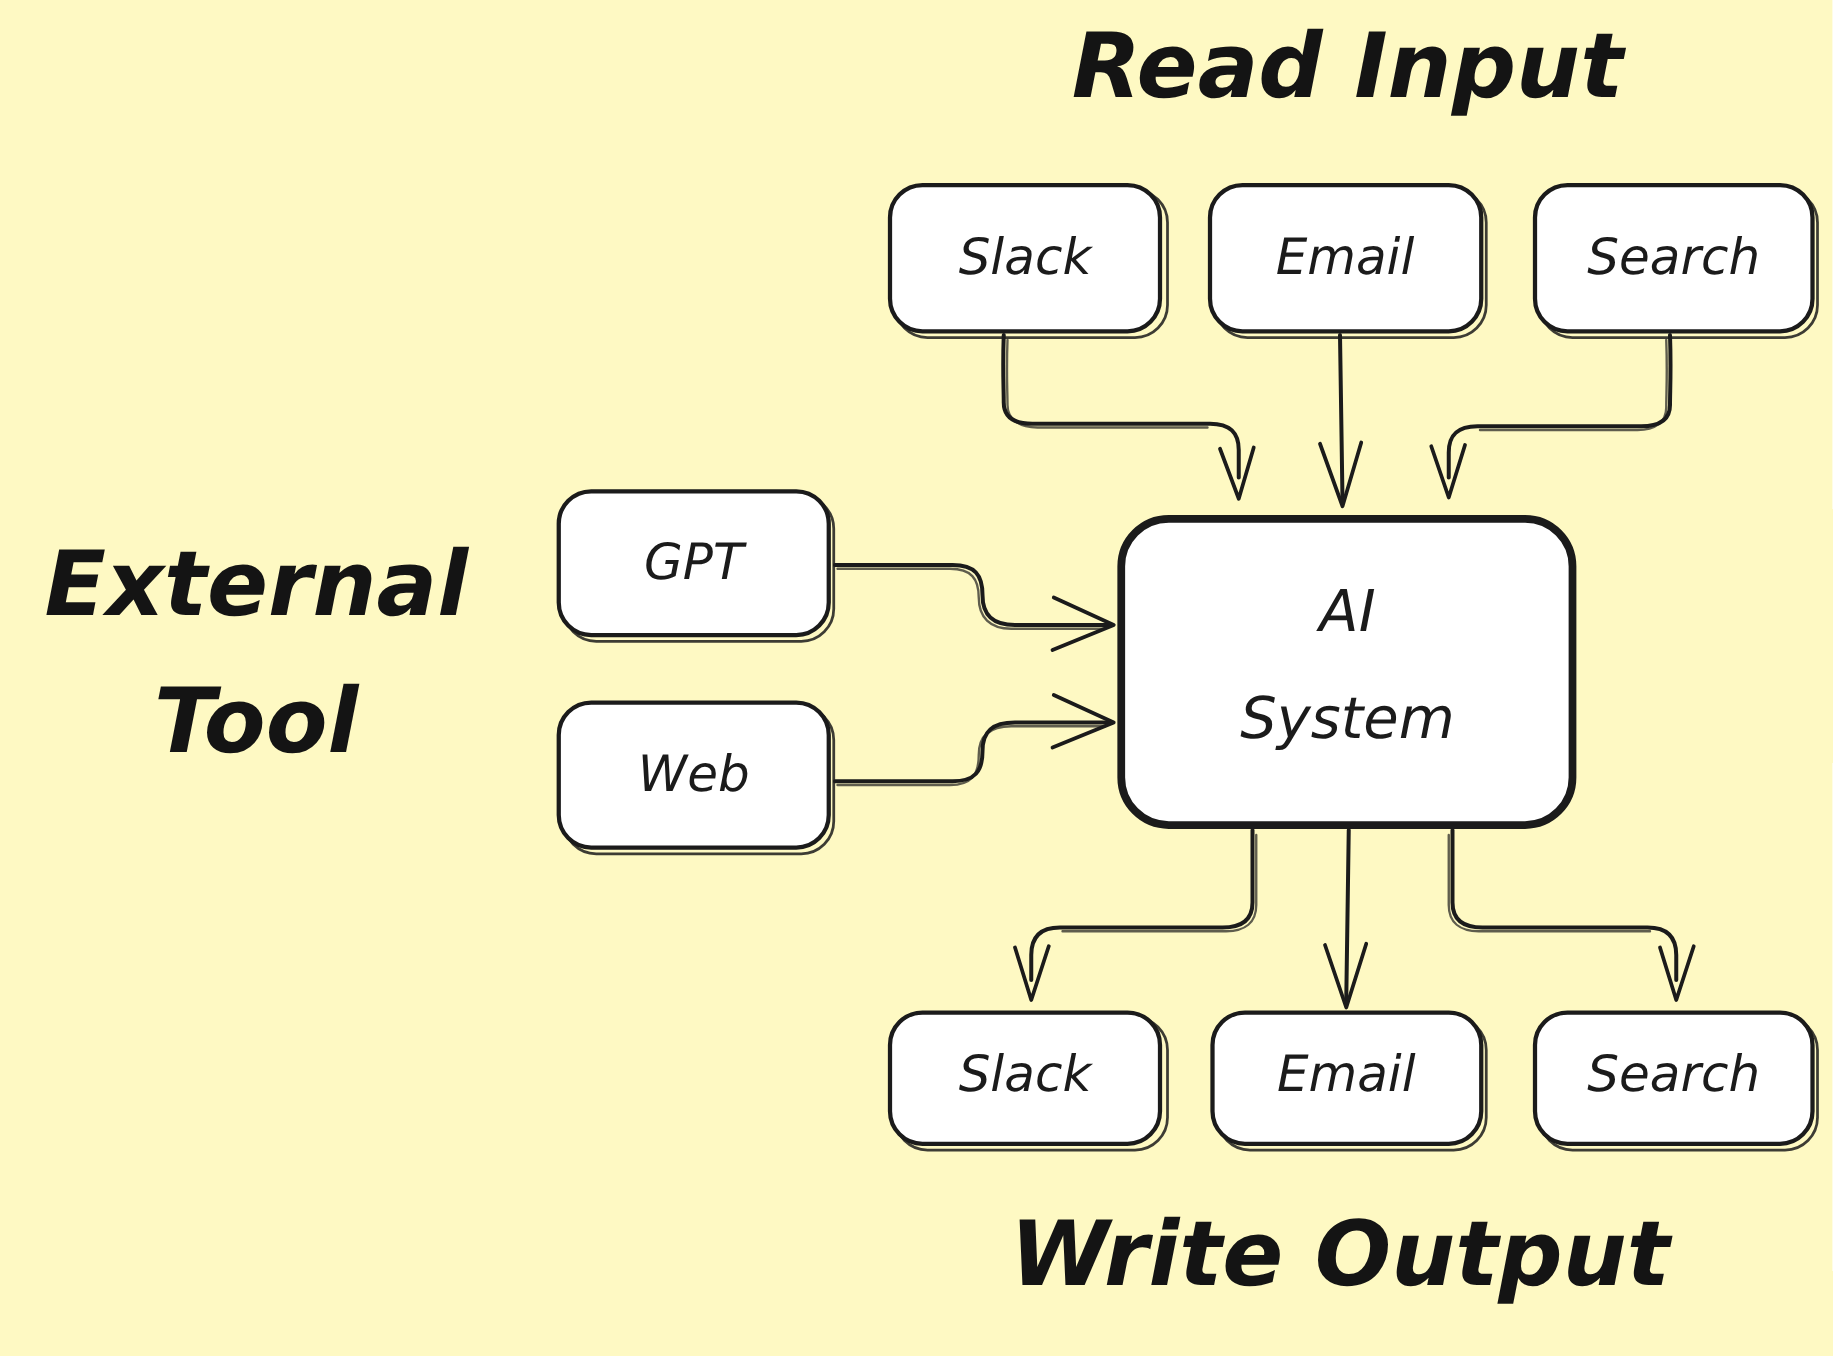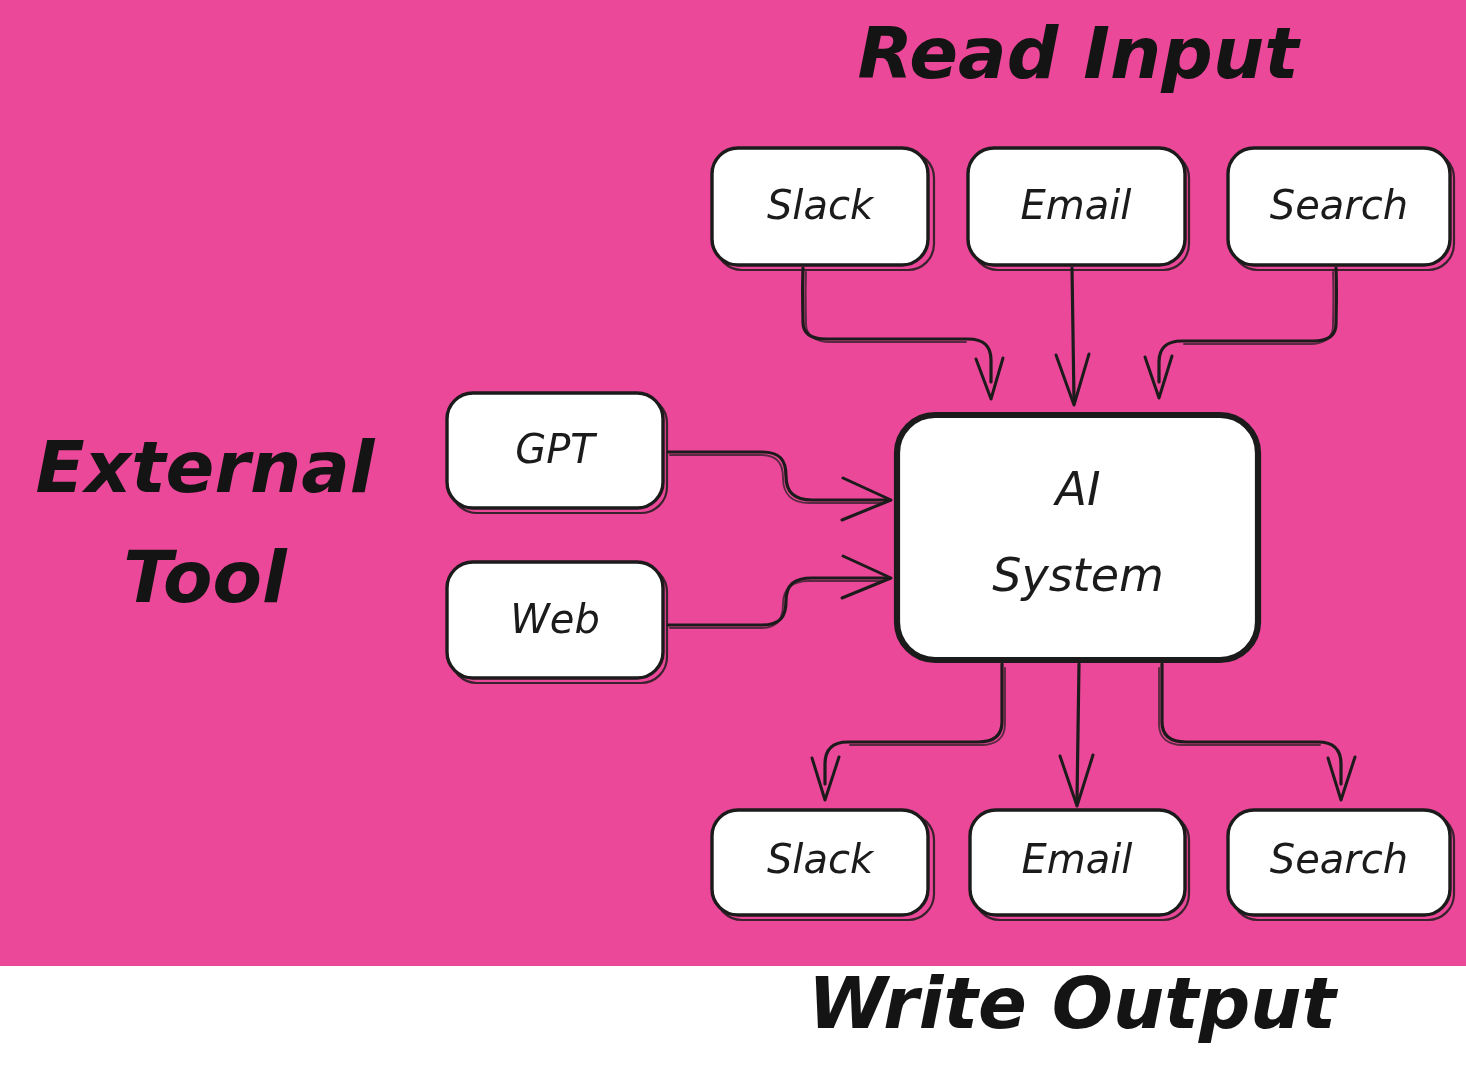--- a/index.html
+++ b/index.html
@@ -9,22 +9,22 @@
   }
   body {
     width: 1466px;
     height: 1085px;
     overflow: hidden;
     font-family: "DejaVu Sans", sans-serif;
   }
   #diagram-root {
     position: relative;
     width: 1466px;
-    height: 966px;
-    background: #ec4899;
+    height: 1085px;
+    background: #fef9c3;
   }
   svg#diagram-svg {
     position: absolute;
     top: 0;
     left: 0;
     width: 1466px;
     height: 1085px;
   }
   .node-shape {
     fill: #ffffff;

